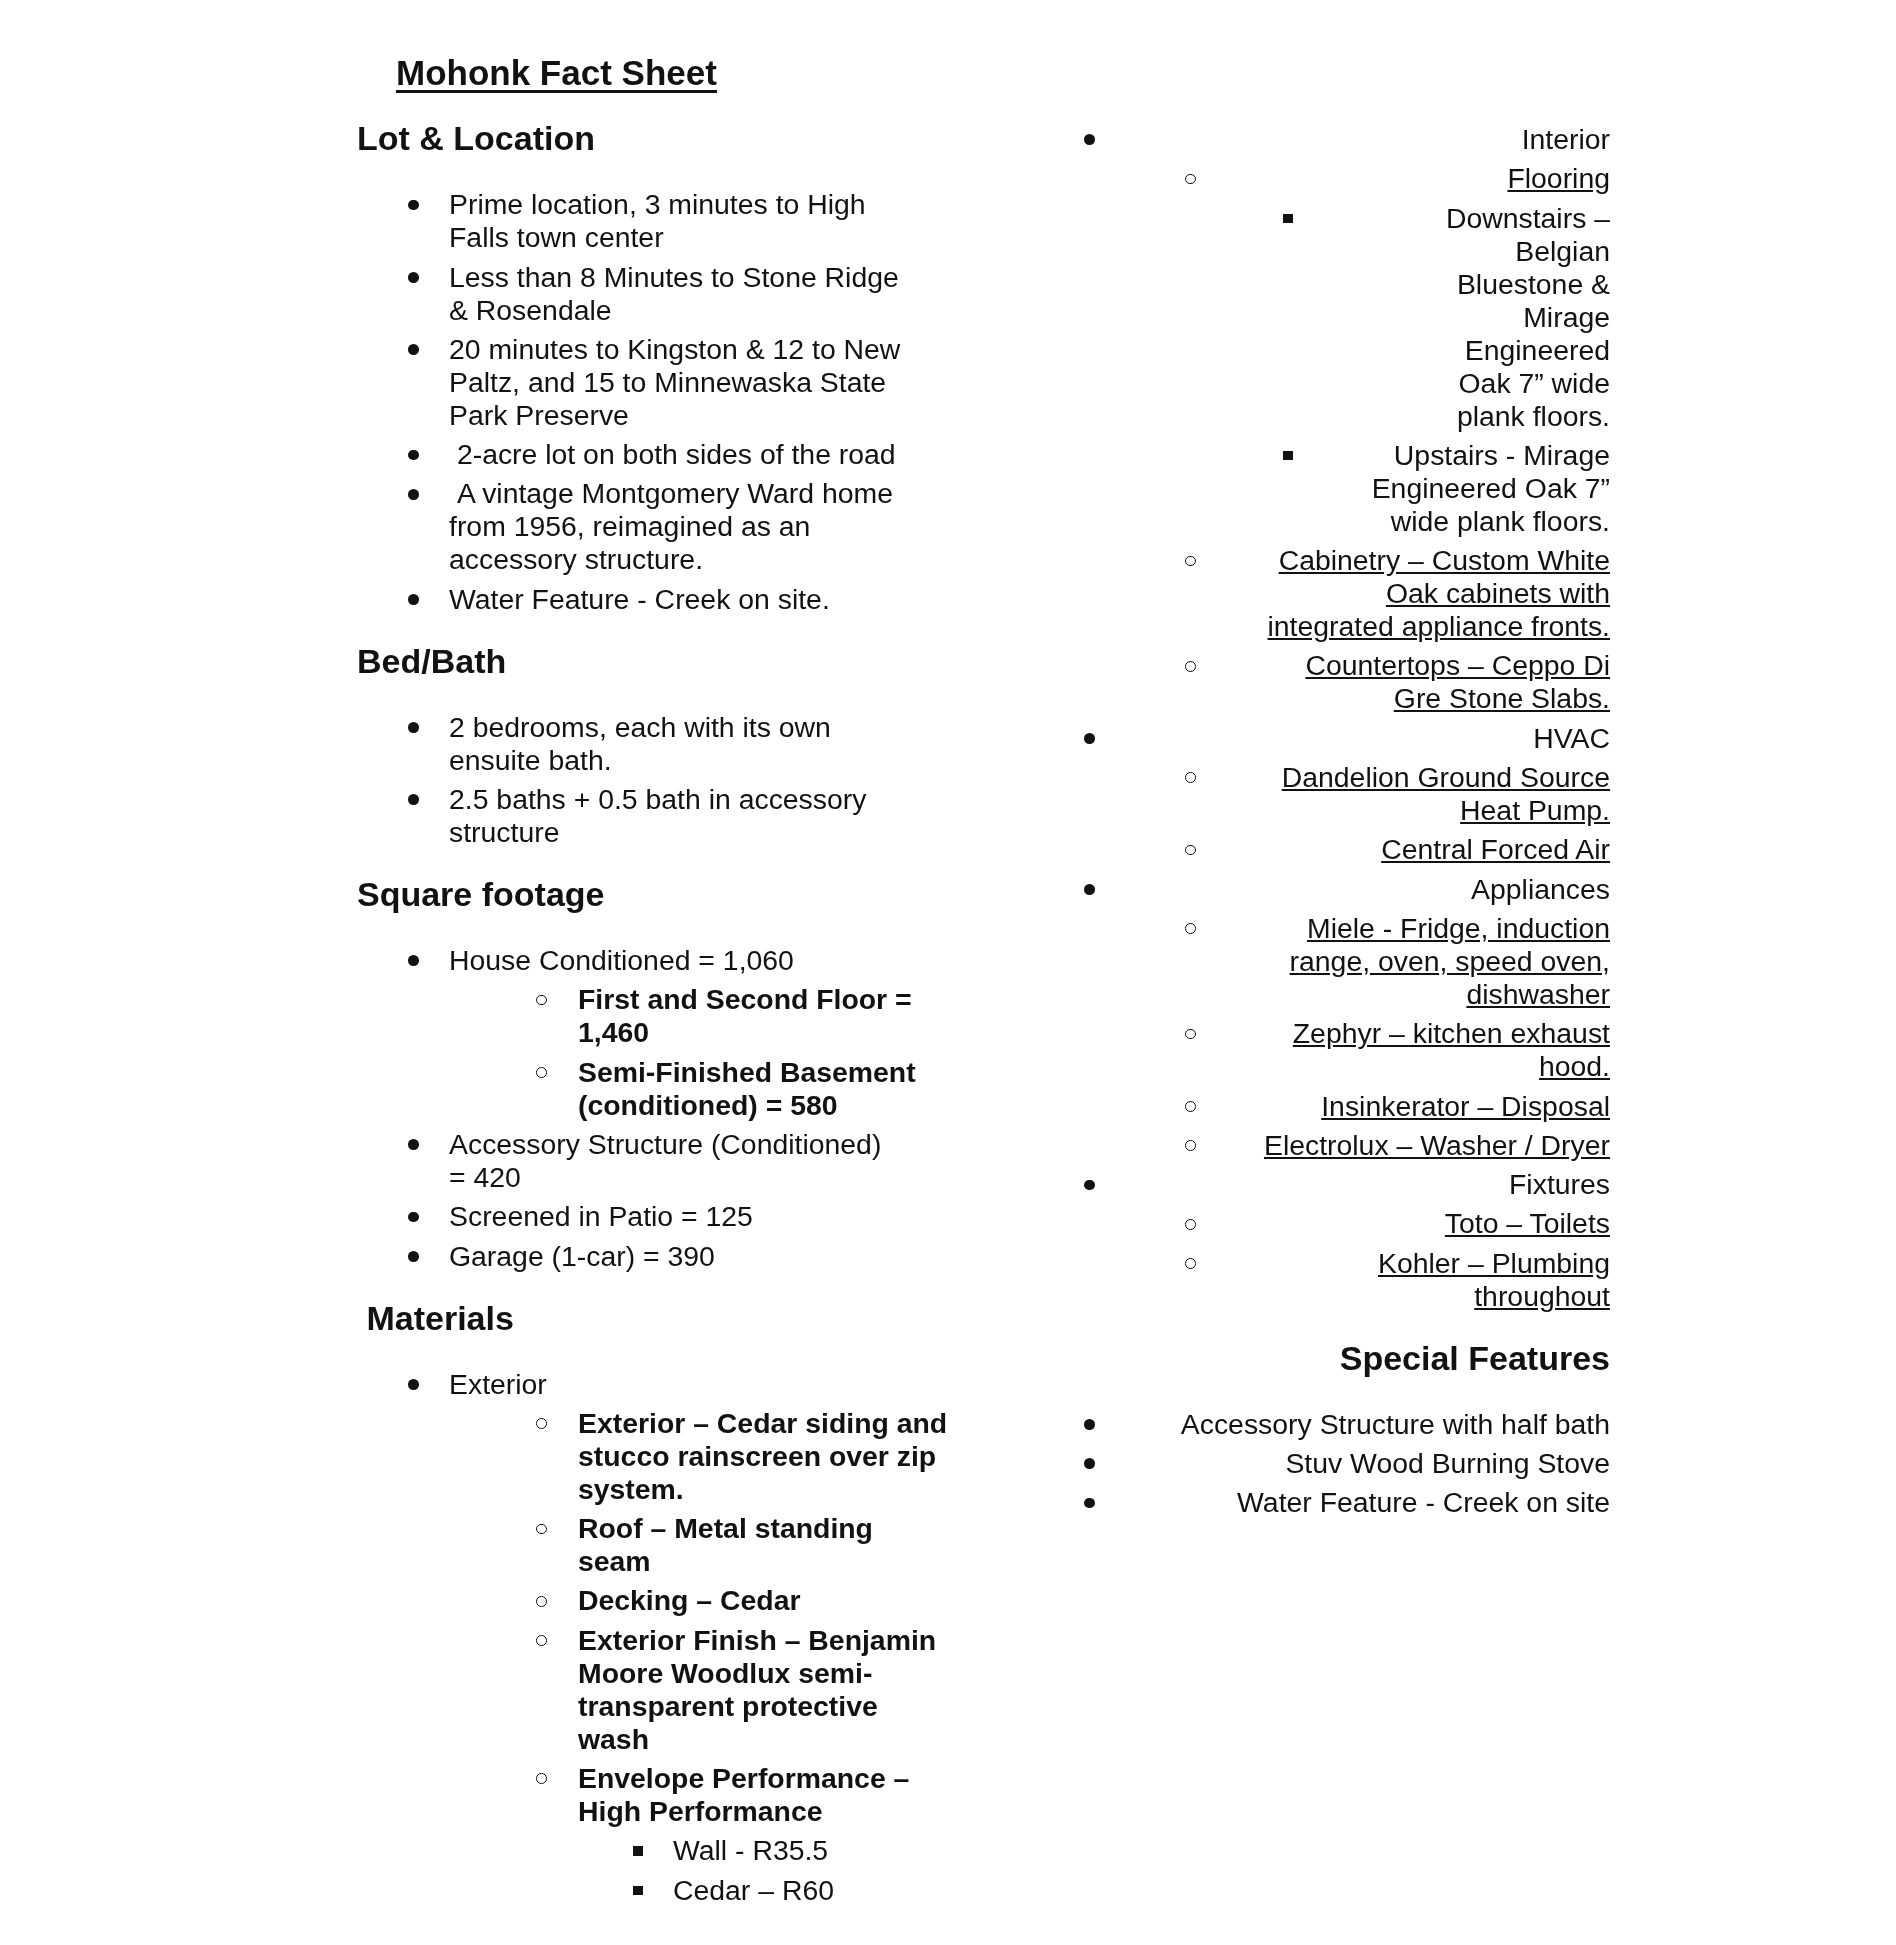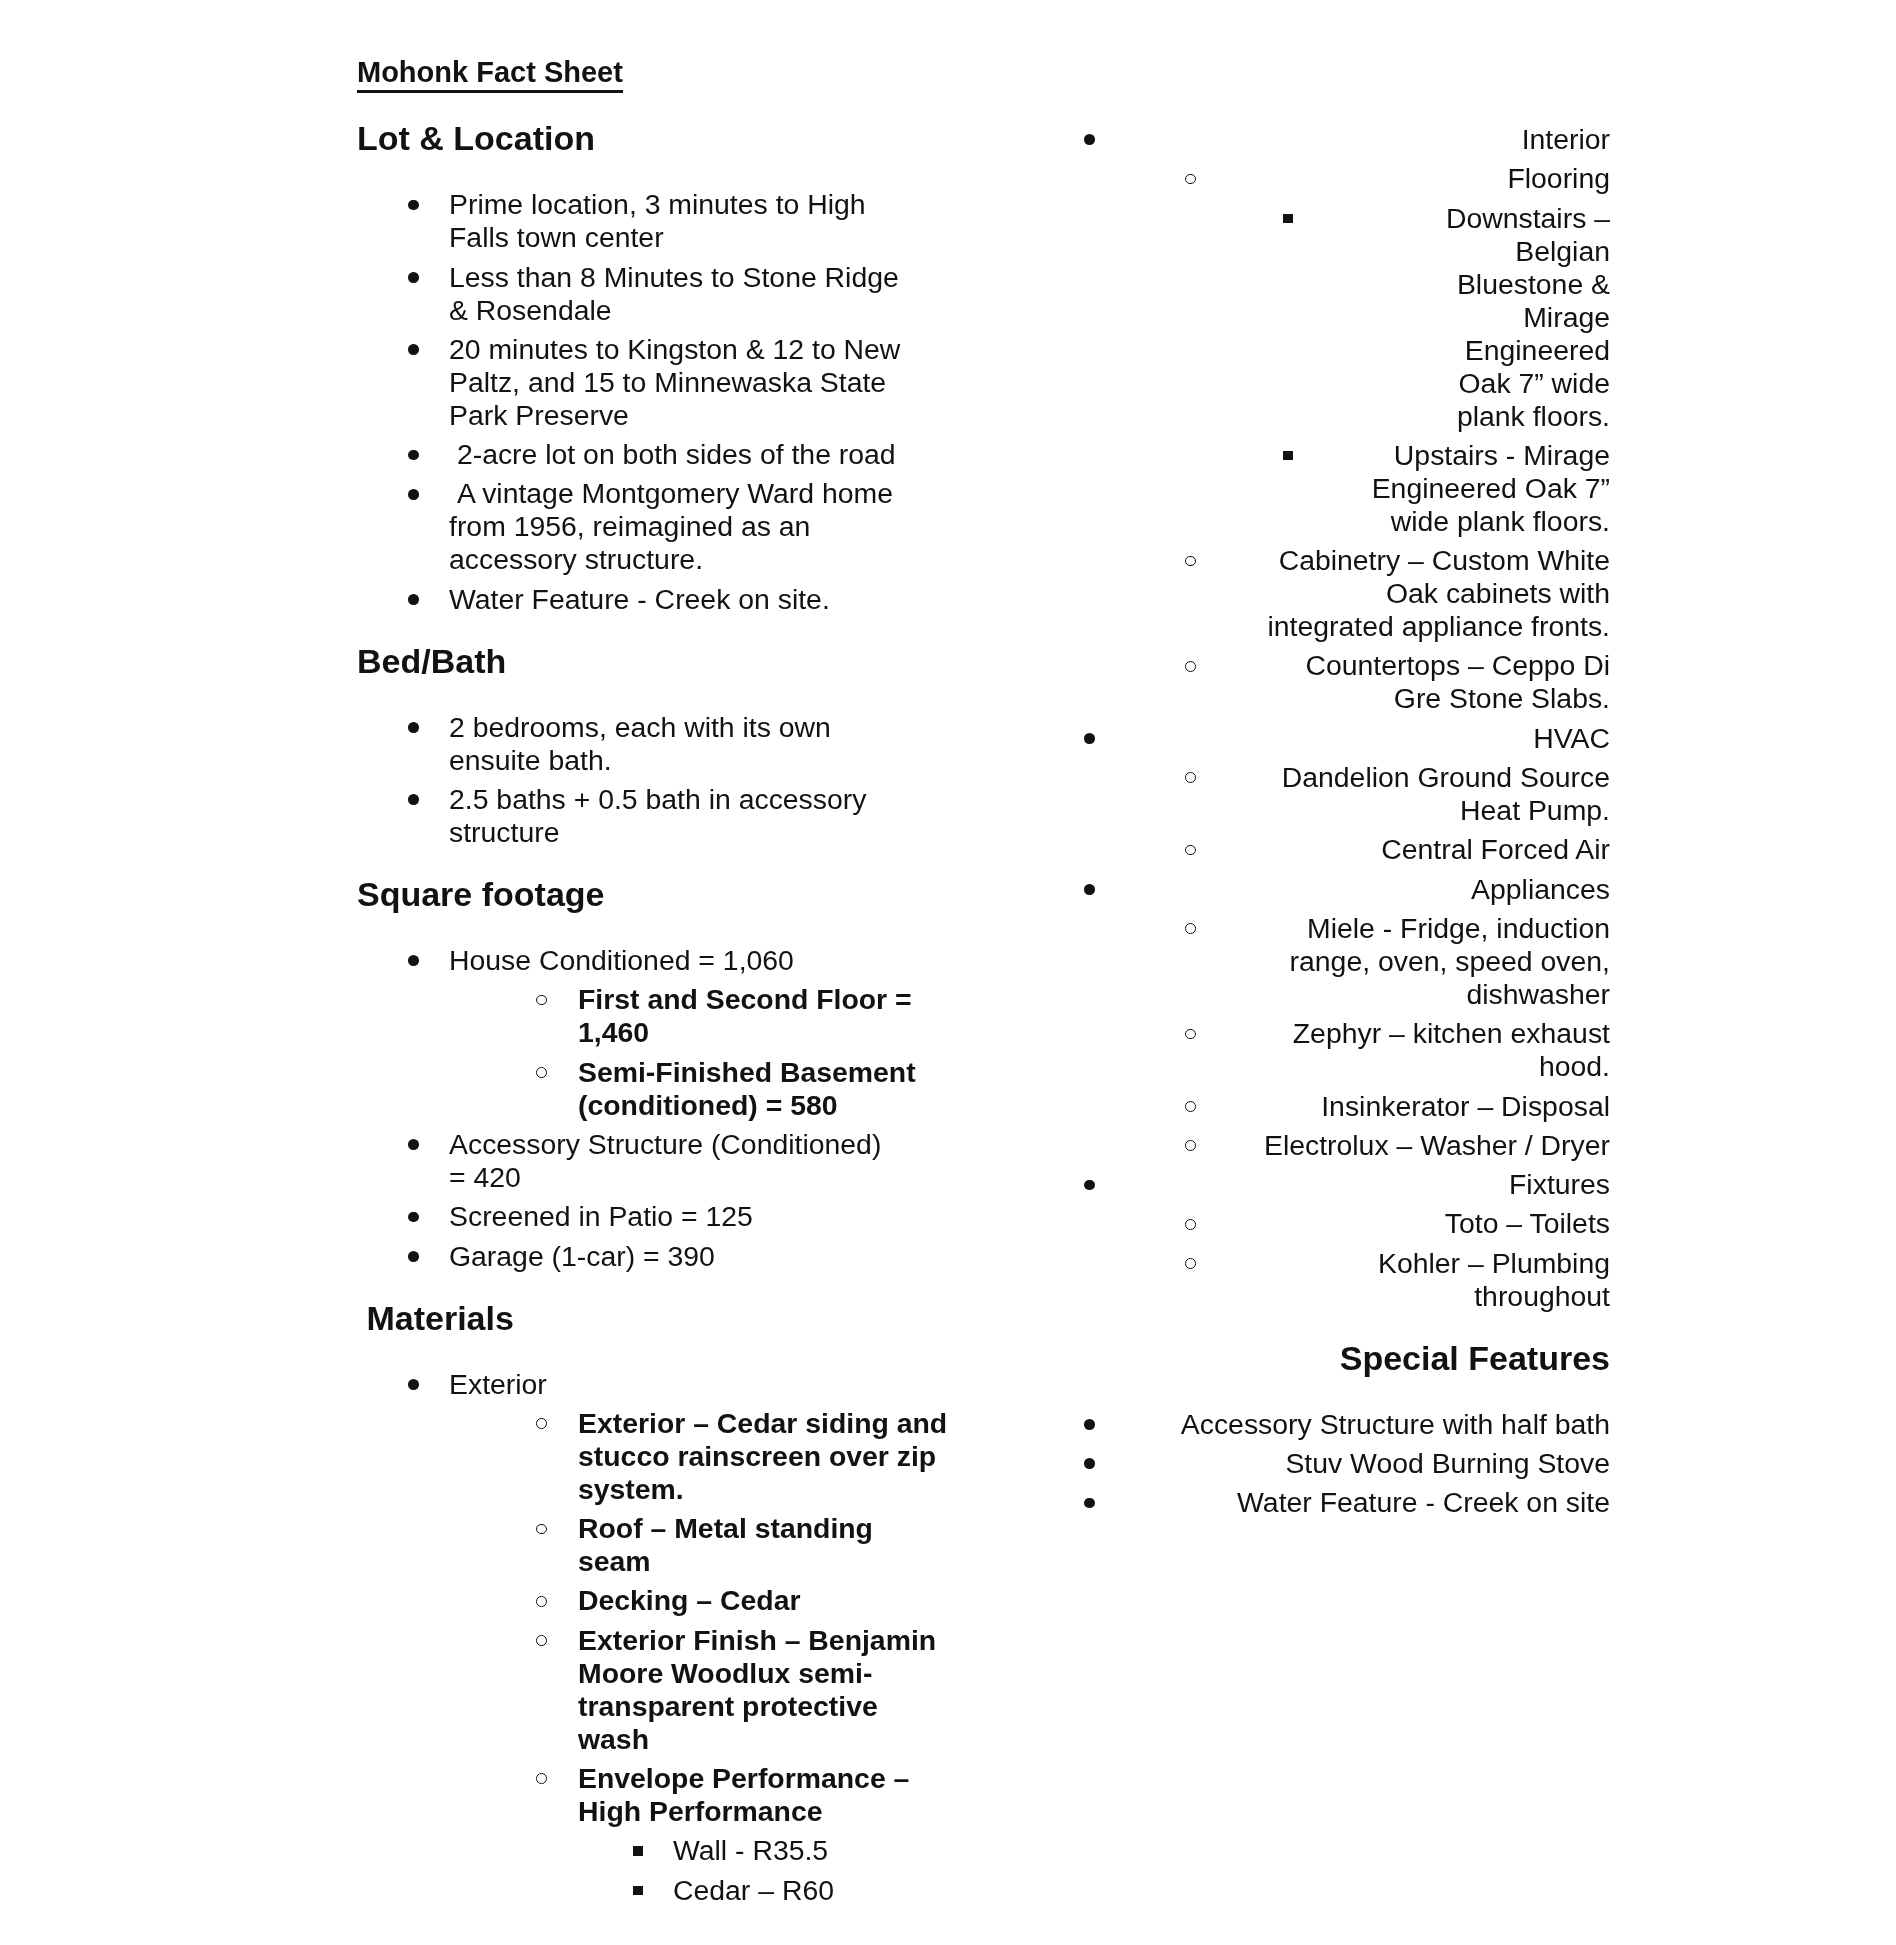--- a/index.html
+++ b/index.html
@@ -14,47 +14,48 @@
   }
   .column { position: absolute; }
   .col-left  { left: 357px;  top: 56px;  width: 607px; }
   .col-right { left: 1003px; top: 123px; width: 607px; text-align: right; }
 
   .block { margin-top: 33px; }
   .column .block:first-child { margin-top: 0; }
 
   .title-text {
     display: inline-block;
-    font-size: 29px;
+    font-size: 35px;
     font-weight: bold;
     line-height: 33px;
     border-bottom: 3.2px solid #121212;
     padding-bottom: 1.3px;
     white-space: pre-wrap;
+    margin-left: 39px;
   }
   .heading {
     font-size: 34px;
     font-weight: bold;
     line-height: 33px;
     white-space: pre-wrap;
     margin-top: 29px;
   }
   .item {
     position: relative;
     font-size: 28.4px;
     line-height: 33px;
     white-space: pre-wrap;
   }
   .item + .item { margin-top: 6.3px; }
 
   .col-left  .l1 { padding-left: 92px; }
   .col-left  .l2 { padding-left: 221px; font-weight: bold; }
   .col-left  .l3 { padding-left: 316px; }
   .col-right .l1 { padding-left: 122px; }
-  .col-right .l2 { padding-left: 223px; }
+  .col-right .l2 { padding-left: 223px; text-decoration: underline; }
   .col-right .l3 { padding-left: 321px; }
 
   .marker { position: absolute; display: block; }
   .m-disc   { width: 10.7px; height: 10.7px; border-radius: 50%; background: #121212; top: 11.4px; }
   .m-circle { width: 10.7px; height: 10.7px; border-radius: 50%; border: 1.9px solid #121212;
               background: transparent; box-sizing: border-box; top: 11.4px; }
   .m-square { width: 9.5px; height: 9.5px; background: #121212; top: 12px; }
 
   .col-left  .l1 > .marker { left: 51px;  }
   .col-left  .l2 > .marker { left: 179px; }

